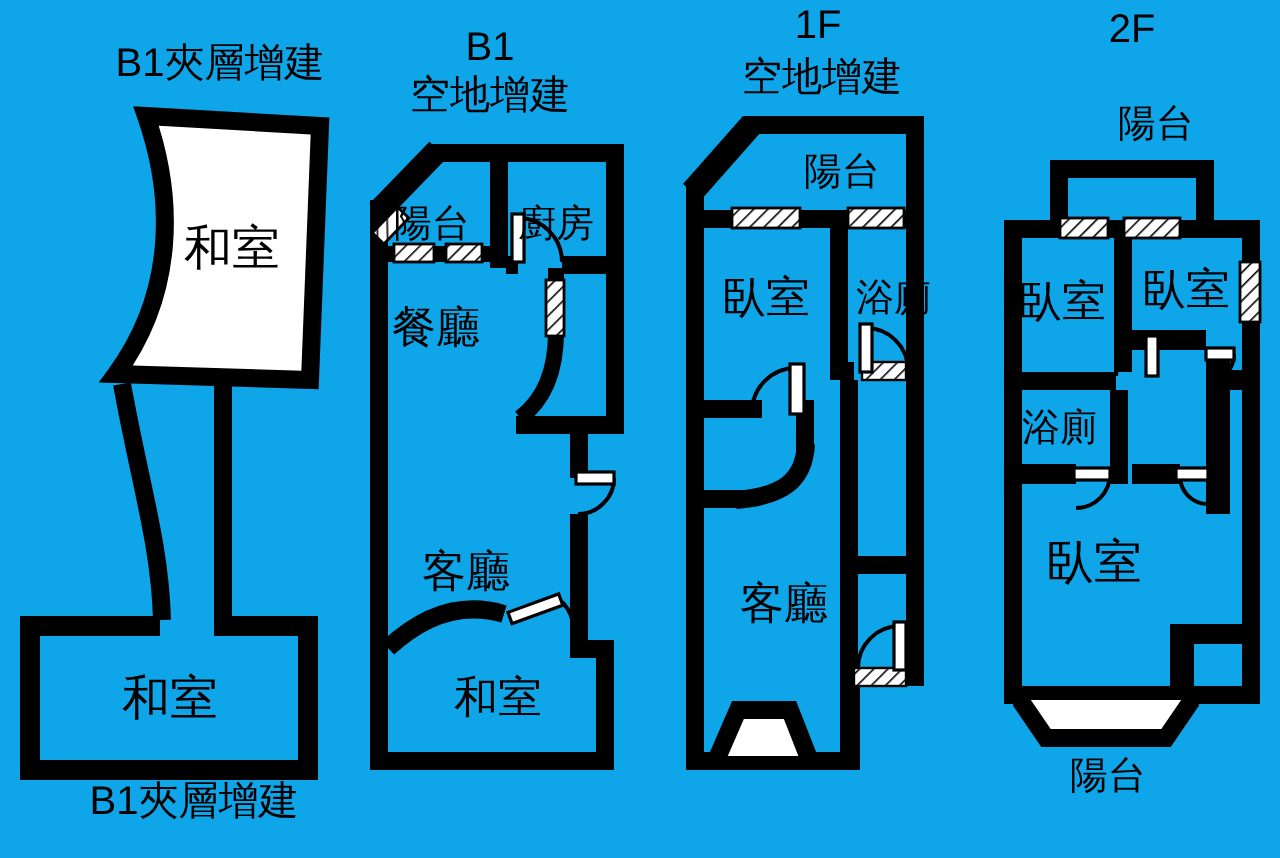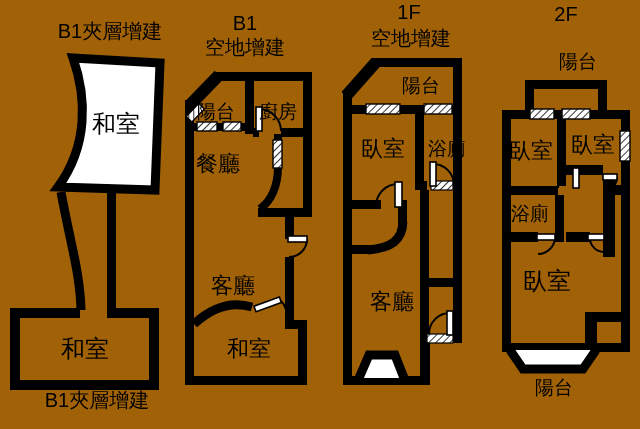--- a/index.html
+++ b/index.html
@@ -1,16 +1,16 @@
 <!DOCTYPE html>
 <html><head>
 <meta charset="utf-8">
 <style>
   html,body{margin:0;padding:0;background:#ffffff;}
-  .stage{position:relative;width:640px;height:429px;background:#a16207;overflow:hidden;
+  .stage{position:relative;width:640px;height:429px;background:#0ea5e9;overflow:hidden;
          font-family:"Liberation Sans","DejaVu Sans",sans-serif;}
   svg text{fill:#000;font-family:"Liberation Sans","DejaVu Sans",sans-serif;}
   .t-title{font-size:20px;}
   .t-room{font-size:22px;}
   .t-room-sm{font-size:19px;}
   .t-room-lg{font-size:24px;}
 </style>
 </head>
 <body>
 

